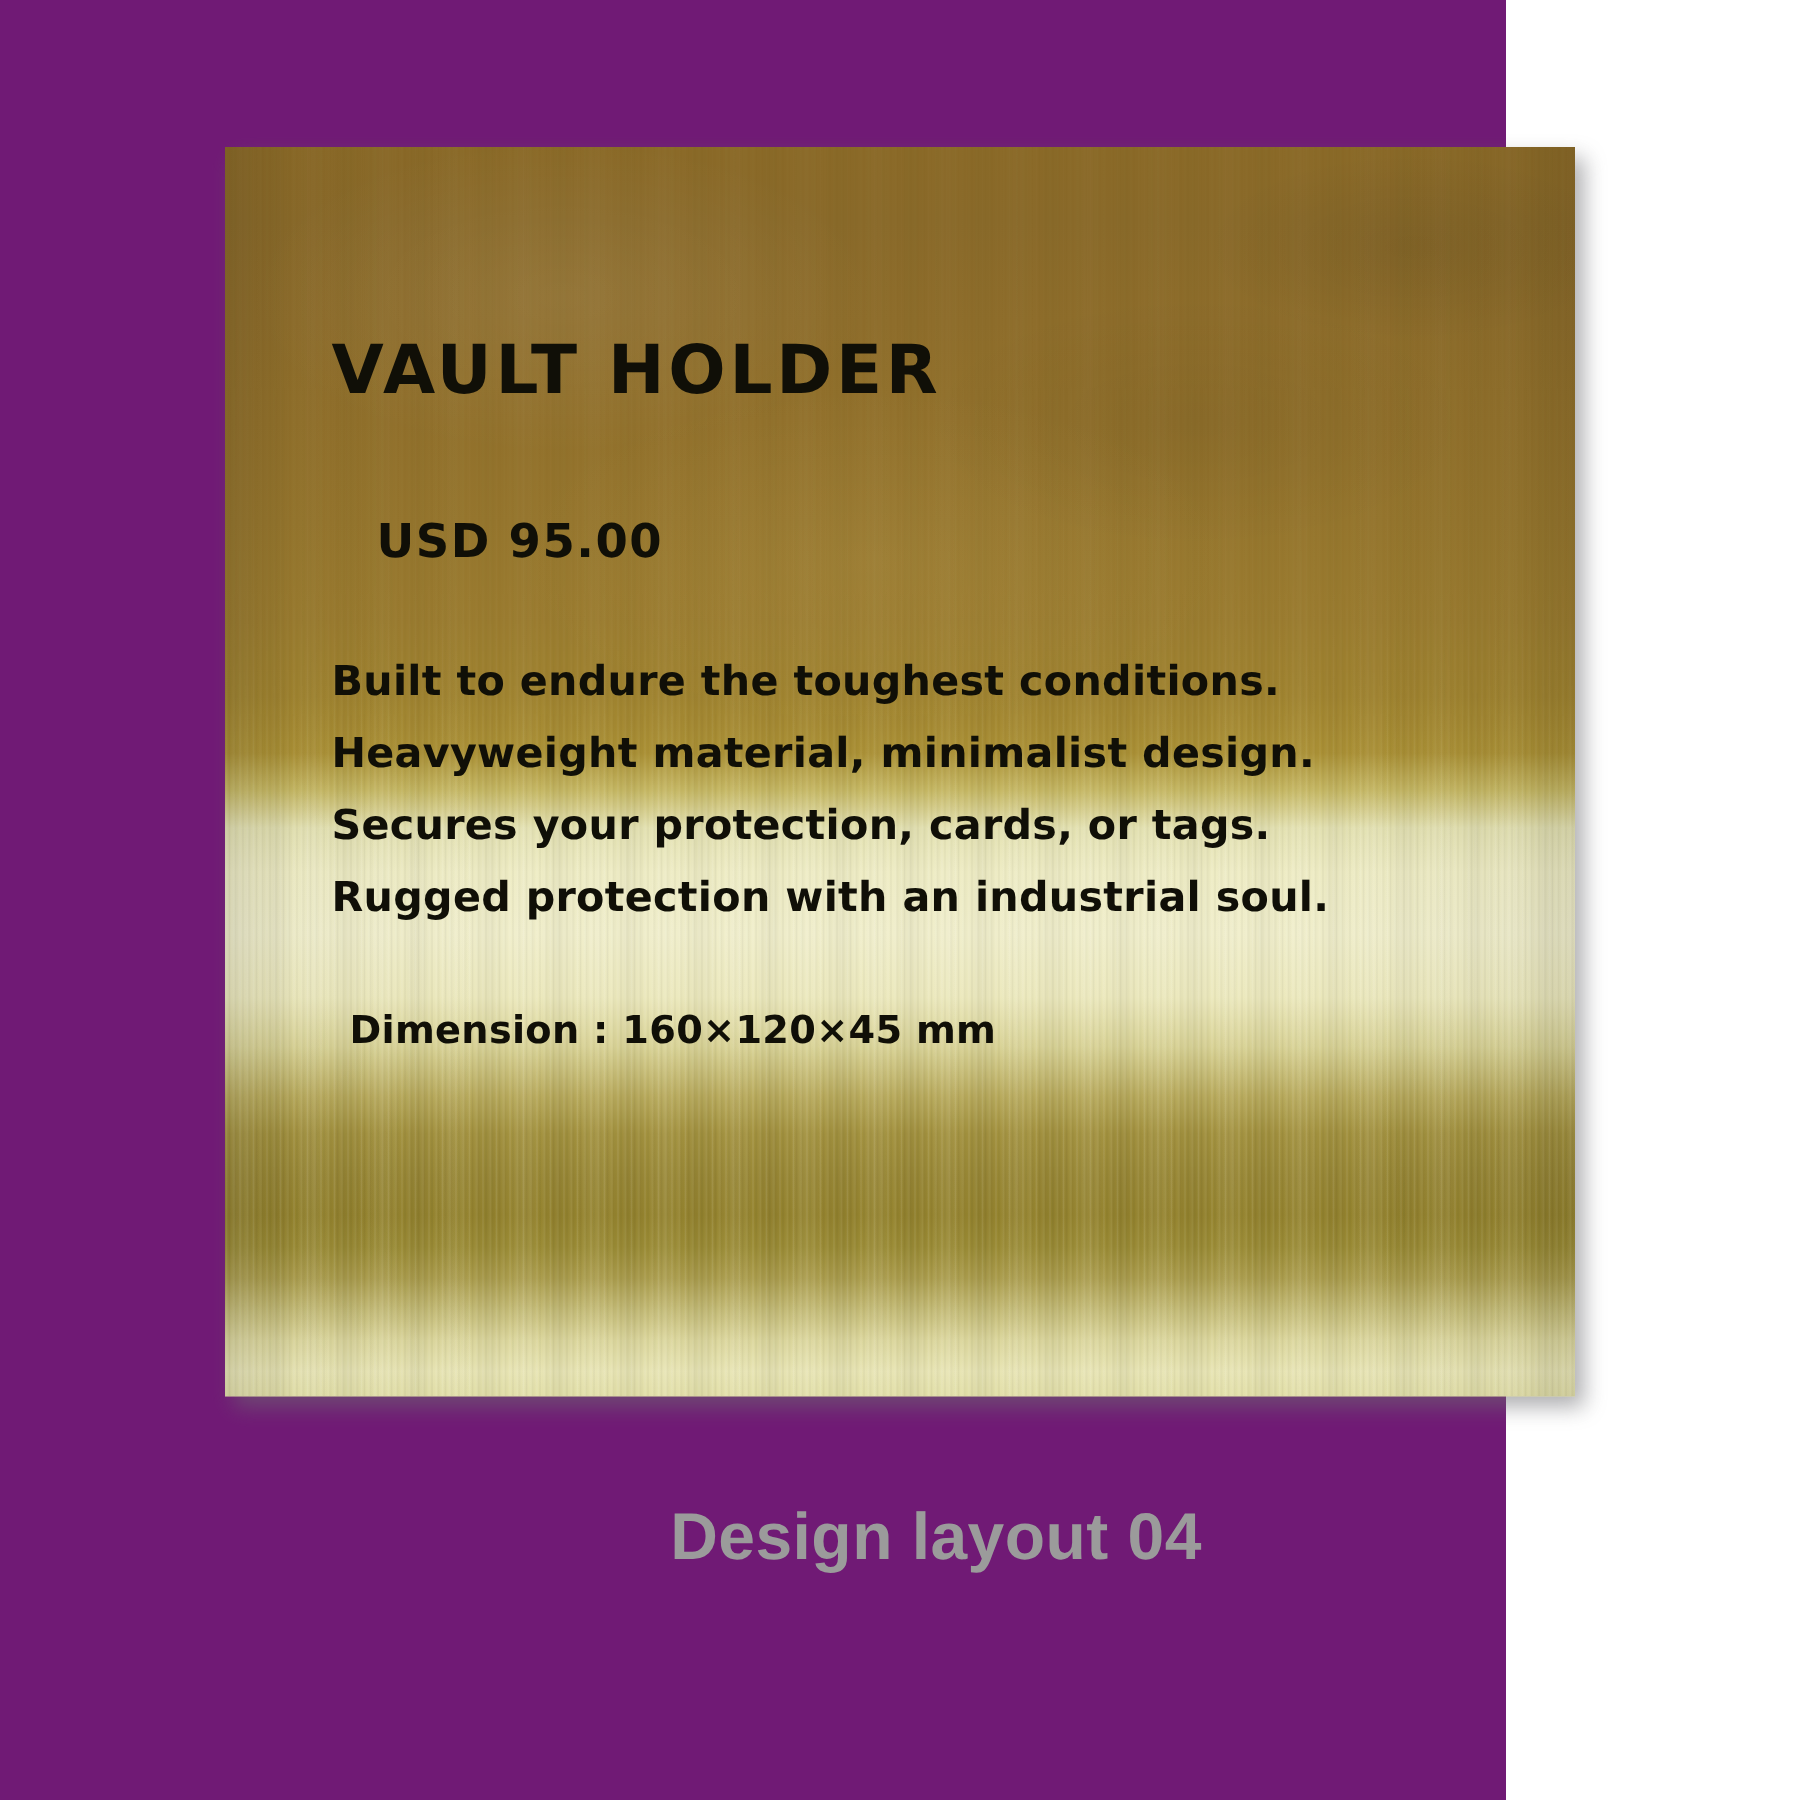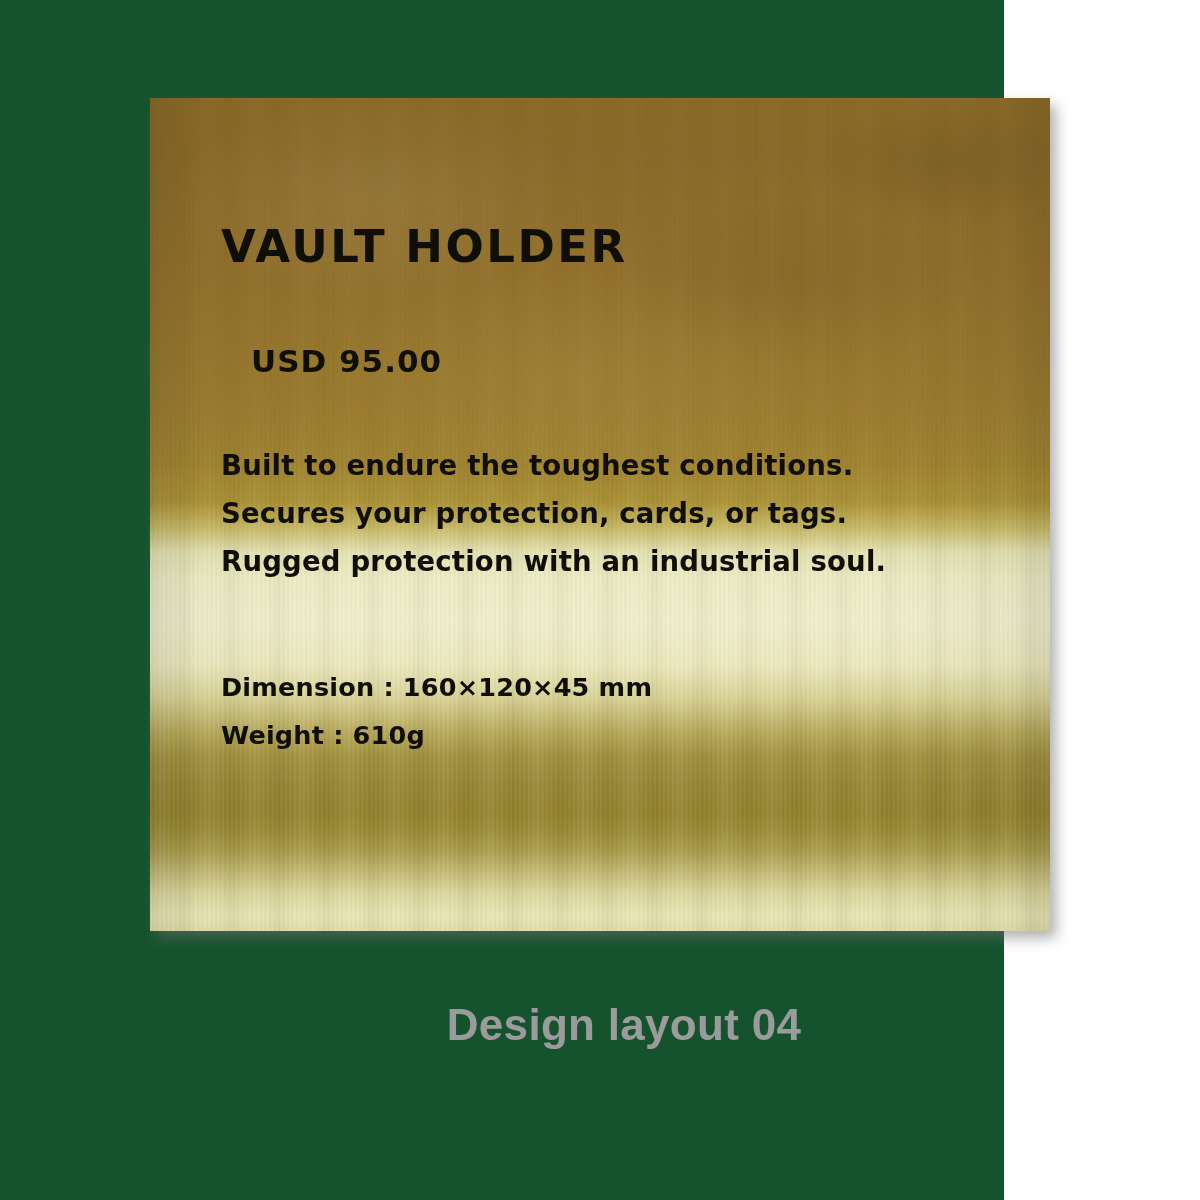--- a/index.html
+++ b/index.html
@@ -11,21 +11,21 @@
     width: 1200px;
     height: 1200px;
     font-family: "DejaVu Sans", sans-serif;
     overflow: hidden;
   }
 
   #stage {
     position: relative;
     width: 1004px;
     height: 1200px;
-    background: #14532d;
+    background: #701a75;
   }
 
   
   #plate-wrap {
     position: absolute;
     left: 150px;
     top: 98px;
     width: 900px;
     height: 833px;
   }
@@ -168,28 +168,27 @@
   }
 
   #description {
     position: absolute;
     top: 332px;
     left: 0;
     font-size: 27.5px;
     line-height: 48px;
     letter-spacing: .2px;
     color: #100f07;
-    margin-top: 11px;
   }
   #description .desc-line { display: block; white-space: nowrap; }
 
   #specs {
     position: absolute;
     top: 565px;
-    left: 0;
+    left: 12px;
     font-size: 25.5px;
     line-height: 48px;
     letter-spacing: .2px;
     color: #100f07;
   }
   #specs .spec-line { display: block; white-space: nowrap; }
 
   
   #caption {
     position: absolute;
@@ -220,27 +219,27 @@
       <div id="edge-vignette"></div>
 
       <div id="plate-text">
 
         <div class="hand" id="product-title">VAULT HOLDER</div>
 
         <div class="hand" id="product-price">USD 95.00</div>
 
         <div class="hand" id="description">
           <span class="desc-line">Built to endure the toughest conditions.</span>
+          <span class="desc-line">Heavyweight material, minimalist design.</span>
           <span class="desc-line">Secures your protection, cards, or tags.</span>
           <span class="desc-line">Rugged protection with an industrial soul.</span>
         </div>
 
         <div class="hand" id="specs">
           <span class="spec-line">Dimension : 160×120×45 mm</span>
-          <span class="spec-line">Weight : 610g</span>
         </div>
 
       </div>
     </div>
   </div>
 
   <div id="caption">Design layout 04</div>
 
 </div>
 

